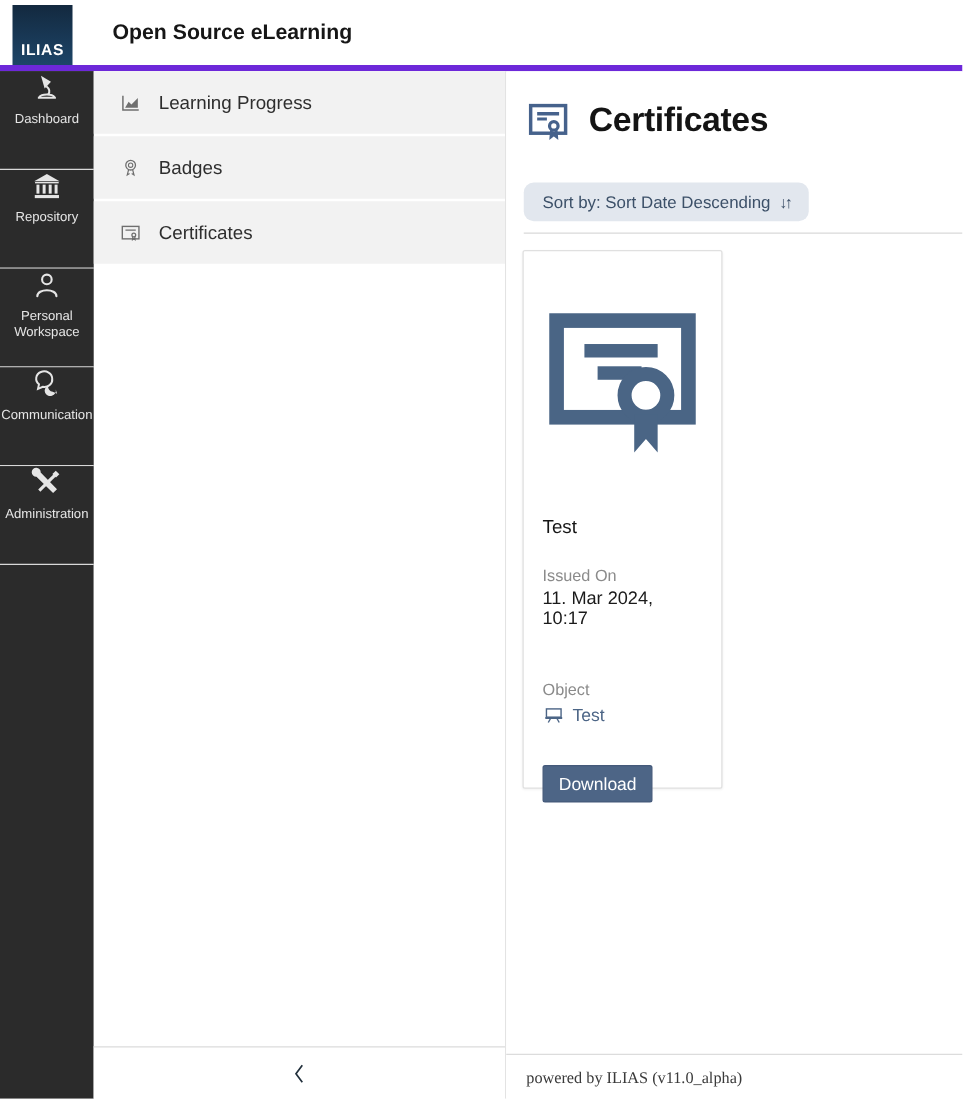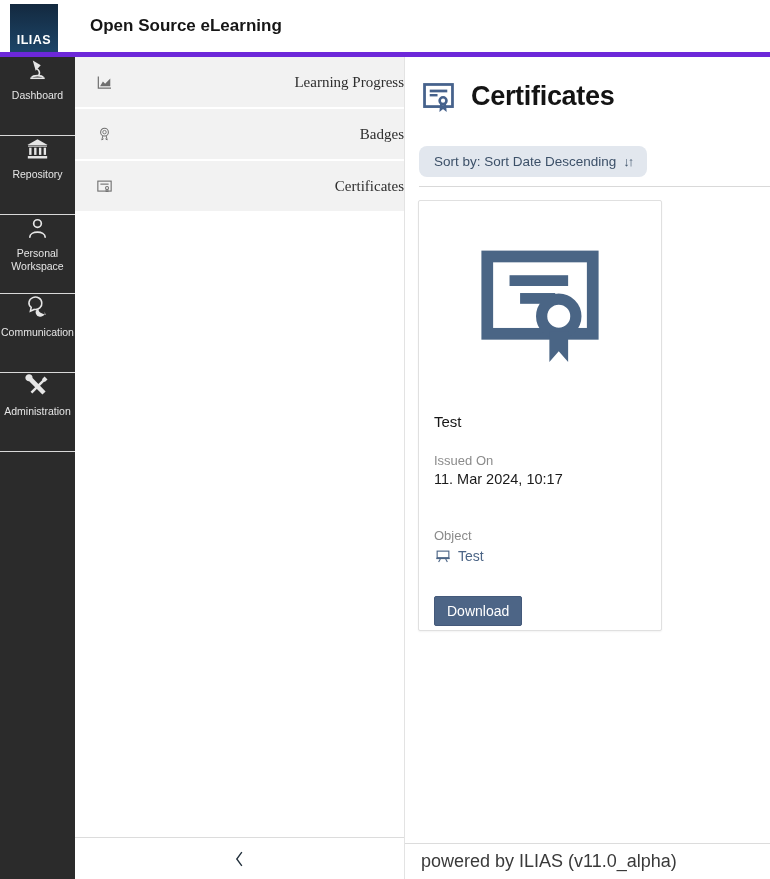--- a/index.html
+++ b/index.html
@@ -24,62 +24,62 @@
     font-family:"Liberation Sans", sans-serif; }
   .rail-item .rail-label { font-size:10.5px; line-height:1.25; text-align:center; max-width:74px; }
   .rail-item.active { background:#ffffff; color:#4a4a4a; }
   .rail-icon { width:27px; height:27px; display:block; }
 
   
   .slate { position:absolute; top:57px; left:75px; width:330px; height:822px;
     background:#fff; border-right:1px solid #e3e3e3; }
   .slate-item { width:100%; height:50px; margin-bottom:2px; background:#f2f2f2;
     border:none; display:flex; align-items:center; gap:13px; padding-left:20px;
-    cursor:pointer; font-family:Liberation Serif, serif;justify-content:space-between; }
+    cursor:pointer; font-family:Liberation Sans, sans-serif; }
   .slate-item .slate-label { font-size:15px; color:#2e2e2e; }
   .slate-icon { width:19px; height:19px; color:#6f6f6f; flex:0 0 auto; }
   .slate-footer { position:absolute; left:0; top:780px; width:100%; height:42px;
     background:#fff; border-top:1px solid #dcdcdc; display:flex; align-items:center; justify-content:center; }
   .collapse-btn { background:none; border:none; cursor:pointer; width:30px; height:30px;
     display:flex; align-items:center; justify-content:center; }
 
   
   .content { position:absolute; top:57px; left:405px; width:365px; height:822px; background:#fff; }
   .page-head { margin:20px 0 0 14px; display:flex; align-items:center; gap:13px; }
   .title-icon { width:39px; height:39px; color:#46628c; }
   .page-title { font-size:27px; font-weight:bold; color:#141414; letter-spacing:-0.3px; }
   .sort-pill { margin:30px 0 0 14px; height:31px; padding:0 15px; border:none;
     background:#e2e7ee; color:#3c5068; border-radius:8px; font-size:13.5px;
     display:inline-flex; align-items:center; gap:7px; cursor:pointer;
     font-family:"Liberation Sans", sans-serif; }
   .sort-arrows { font-size:13px; letter-spacing:-2px; color:#3c5068; }
   .divider { margin:9px 0 0 14px; border:none; border-top:1px solid #d9d9d9; }
 
   
-  .card { margin:13px 0 0 13px; width:244px; height:431px; background:#fff;
+  .card { margin:13px 0 0 13px; width:160px; height:431px; background:#fff;
     border:1px solid #e0e0e0; border-radius:2px; box-shadow:0 1px 2px rgba(0,0,0,.05); }
   .card-icon { width:150px; height:150px; margin:25px auto 0; display:block; color:#4a6585; }
   .card-body { padding:0 15px; }
   .card-title { margin-top:37px; font-size:15px; color:#161616; }
   .field-label { font-size:13px; color:#8b8b8b; }
   .lbl-issued { margin-top:23px; }
   .field-value { margin-top:3px; font-size:14.5px; color:#1a1a1a; }
   .lbl-object { margin-top:41px; }
   .object-row { margin-top:4px; display:flex; align-items:center; gap:6px; }
   .object-icon { width:18px; height:18px; color:#4c6586; }
   .object-link { font-size:14px; color:#4c6586; text-decoration:none; cursor:pointer; }
   .download-btn { margin-top:31px; background:#4d6586; color:#fff; border:1px solid #44597a;
     border-radius:2px; font-size:14px; padding:6px 12px; cursor:pointer;
     font-family:"Liberation Sans", sans-serif; }
 
   
   .main-footer { position:absolute; left:0; top:786px; width:100%; height:36px;
     border-top:1px solid #dcdcdc; display:flex; align-items:center; padding-left:16px;
     background:#fff; }
-  .main-footer span { font-size:18px; color:#3a3a3a; }
+  .main-footer span { font-size:13px; color:#3a3a3a;font-family:Liberation Serif, serif; }
 
   svg { display:block; }
 </style>
 </head>
 <body>
 
 <div class="app">
 
   <header class="topbar">
     <div class="logo">

